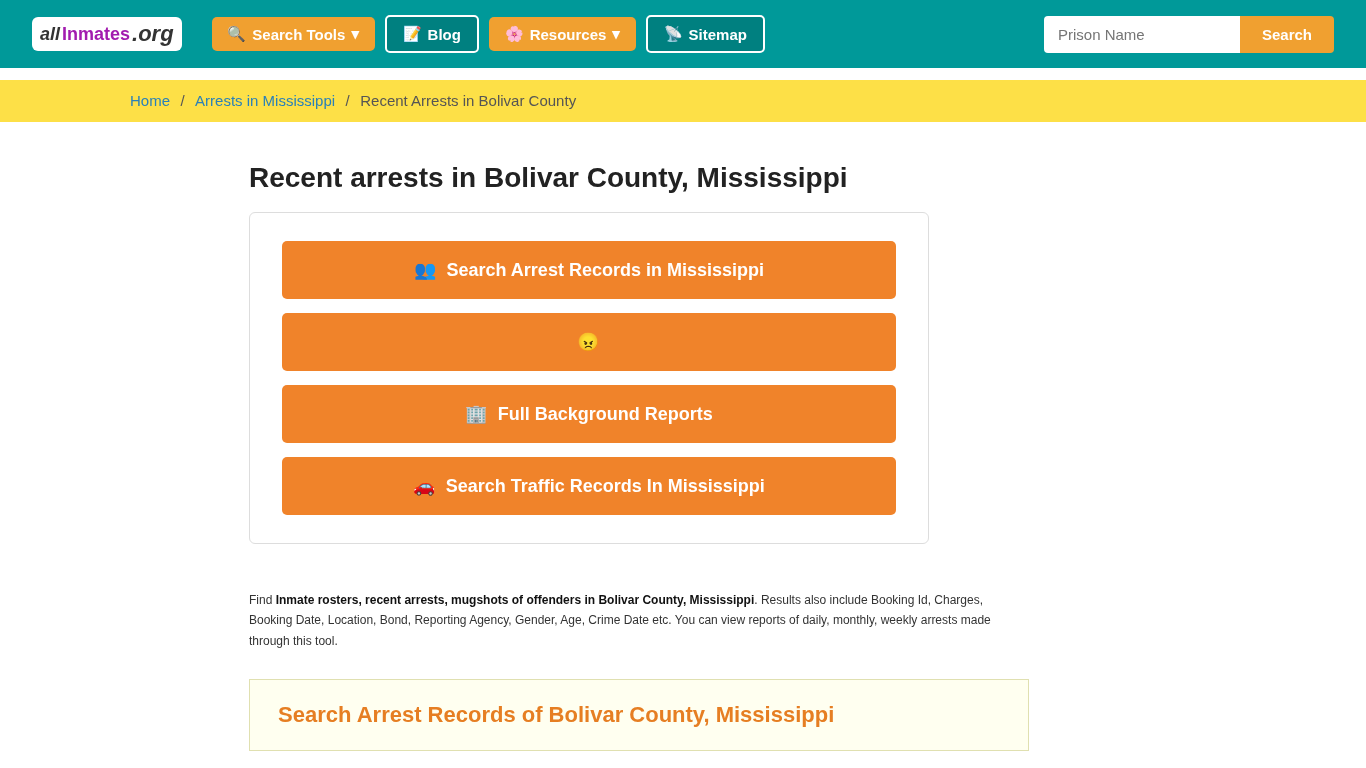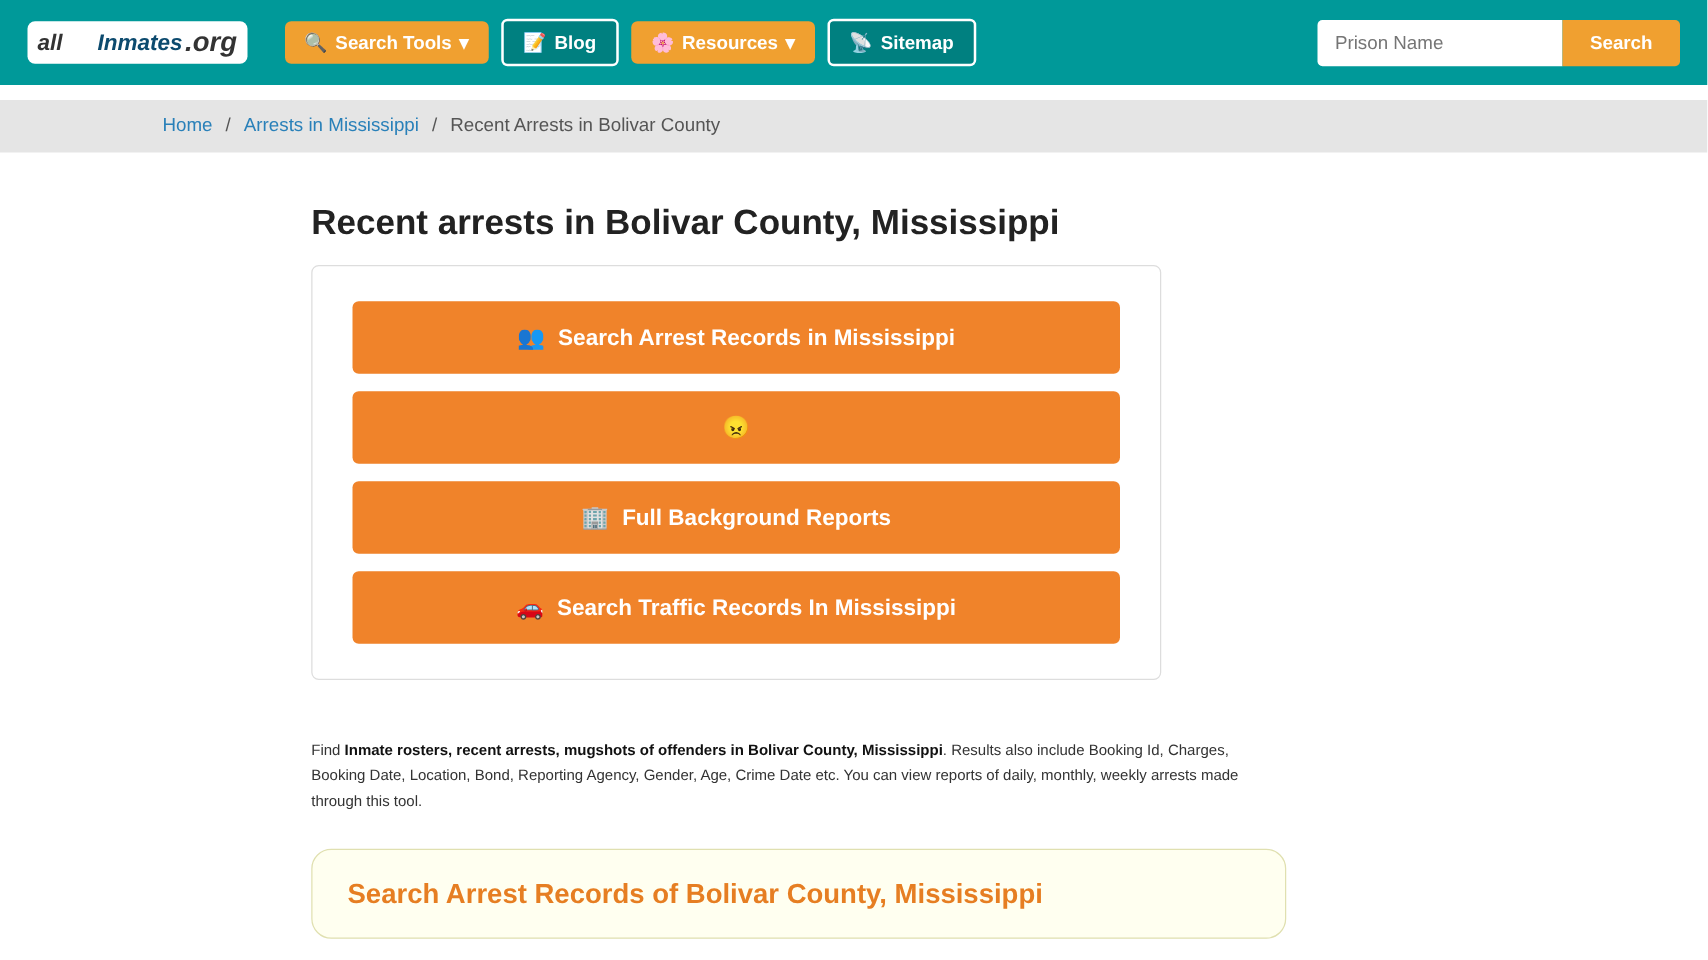--- a/index.html
+++ b/index.html
@@ -3,21 +3,21 @@
   <meta charset="utf-8">
   <style>
     * { margin: 0; padding: 0; box-sizing: border-box; }
     body { font-family: Arial, sans-serif; background: #fff; color: #333; font-size: 16px; }
 
     
     .navbar {
       background-color: #009999;
       display: flex;
       align-items: center;
-      padding: 0 22px;
+      padding: 0 32px;
       height: 68px;
       gap: 10px;
     }
     .logo-wrap {
       display: flex;
       align-items: center;
       margin-right: 20px;
     }
     .logo-box {
       background: #fff;
@@ -29,23 +29,21 @@
     }
     .logo-all {
       font-weight: 900;
       font-size: 18px;
       color: #333;
       font-style: italic;
     }
     .logo-inmates {
       font-weight: 900;
       font-size: 18px;
-      color: #0c4a6e;
-      font-style: italic;
-      margin-left: 26px;
+      color: #a21caf;
     }
     .logo-org {
       font-weight: 900;
       font-size: 22px;
       color: #333;
       font-style: italic;
     }
     .nav-btn {
       background: #f0a030;
       color: #fff;
@@ -91,21 +89,21 @@
       padding: 10px 22px;
       font-size: 15px;
       font-weight: bold;
       cursor: pointer;
       border-radius: 0 4px 4px 0;
     }
     .search-wrap { display: flex; align-items: center; }
 
     
     .breadcrumb-bar {
-      background: #e5e5e5;
+      background: #fde047;
       padding: 12px 130px;
       margin-top: 12px;
     }
     .breadcrumb-bar a {
       color: #2980b9;
       text-decoration: none;
       font-size: 15px;
     }
     .breadcrumb-bar span {
       color: #555;
@@ -163,21 +161,21 @@
       line-height: 1.7;
       color: #333;
       max-width: 780px;
     }
     .desc-text b { color: #111; }
 
     
     .search-section {
       background: #fffff0;
       border: 1px solid #e0e0b0;
-      border-radius: 16px;
+      border-radius: 0;
       padding: 22px 28px;
       margin-top: 28px;
       max-width: 780px;
     }
     .search-section-title {
       font-size: 22px;
       font-weight: bold;
       color: #e67e22;
     }
   </style>

